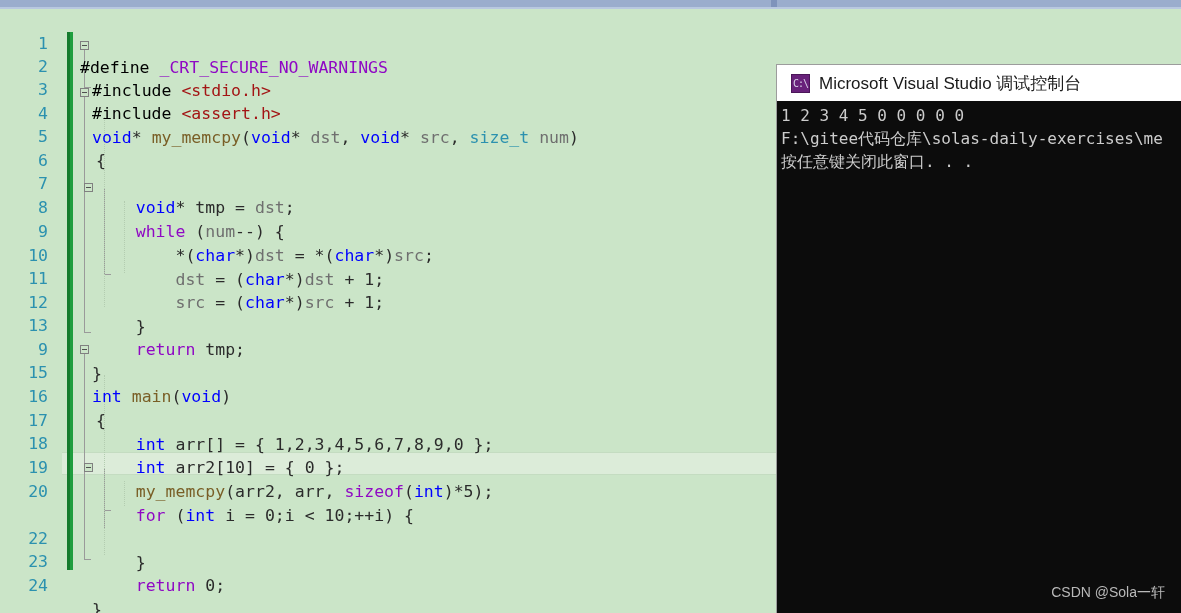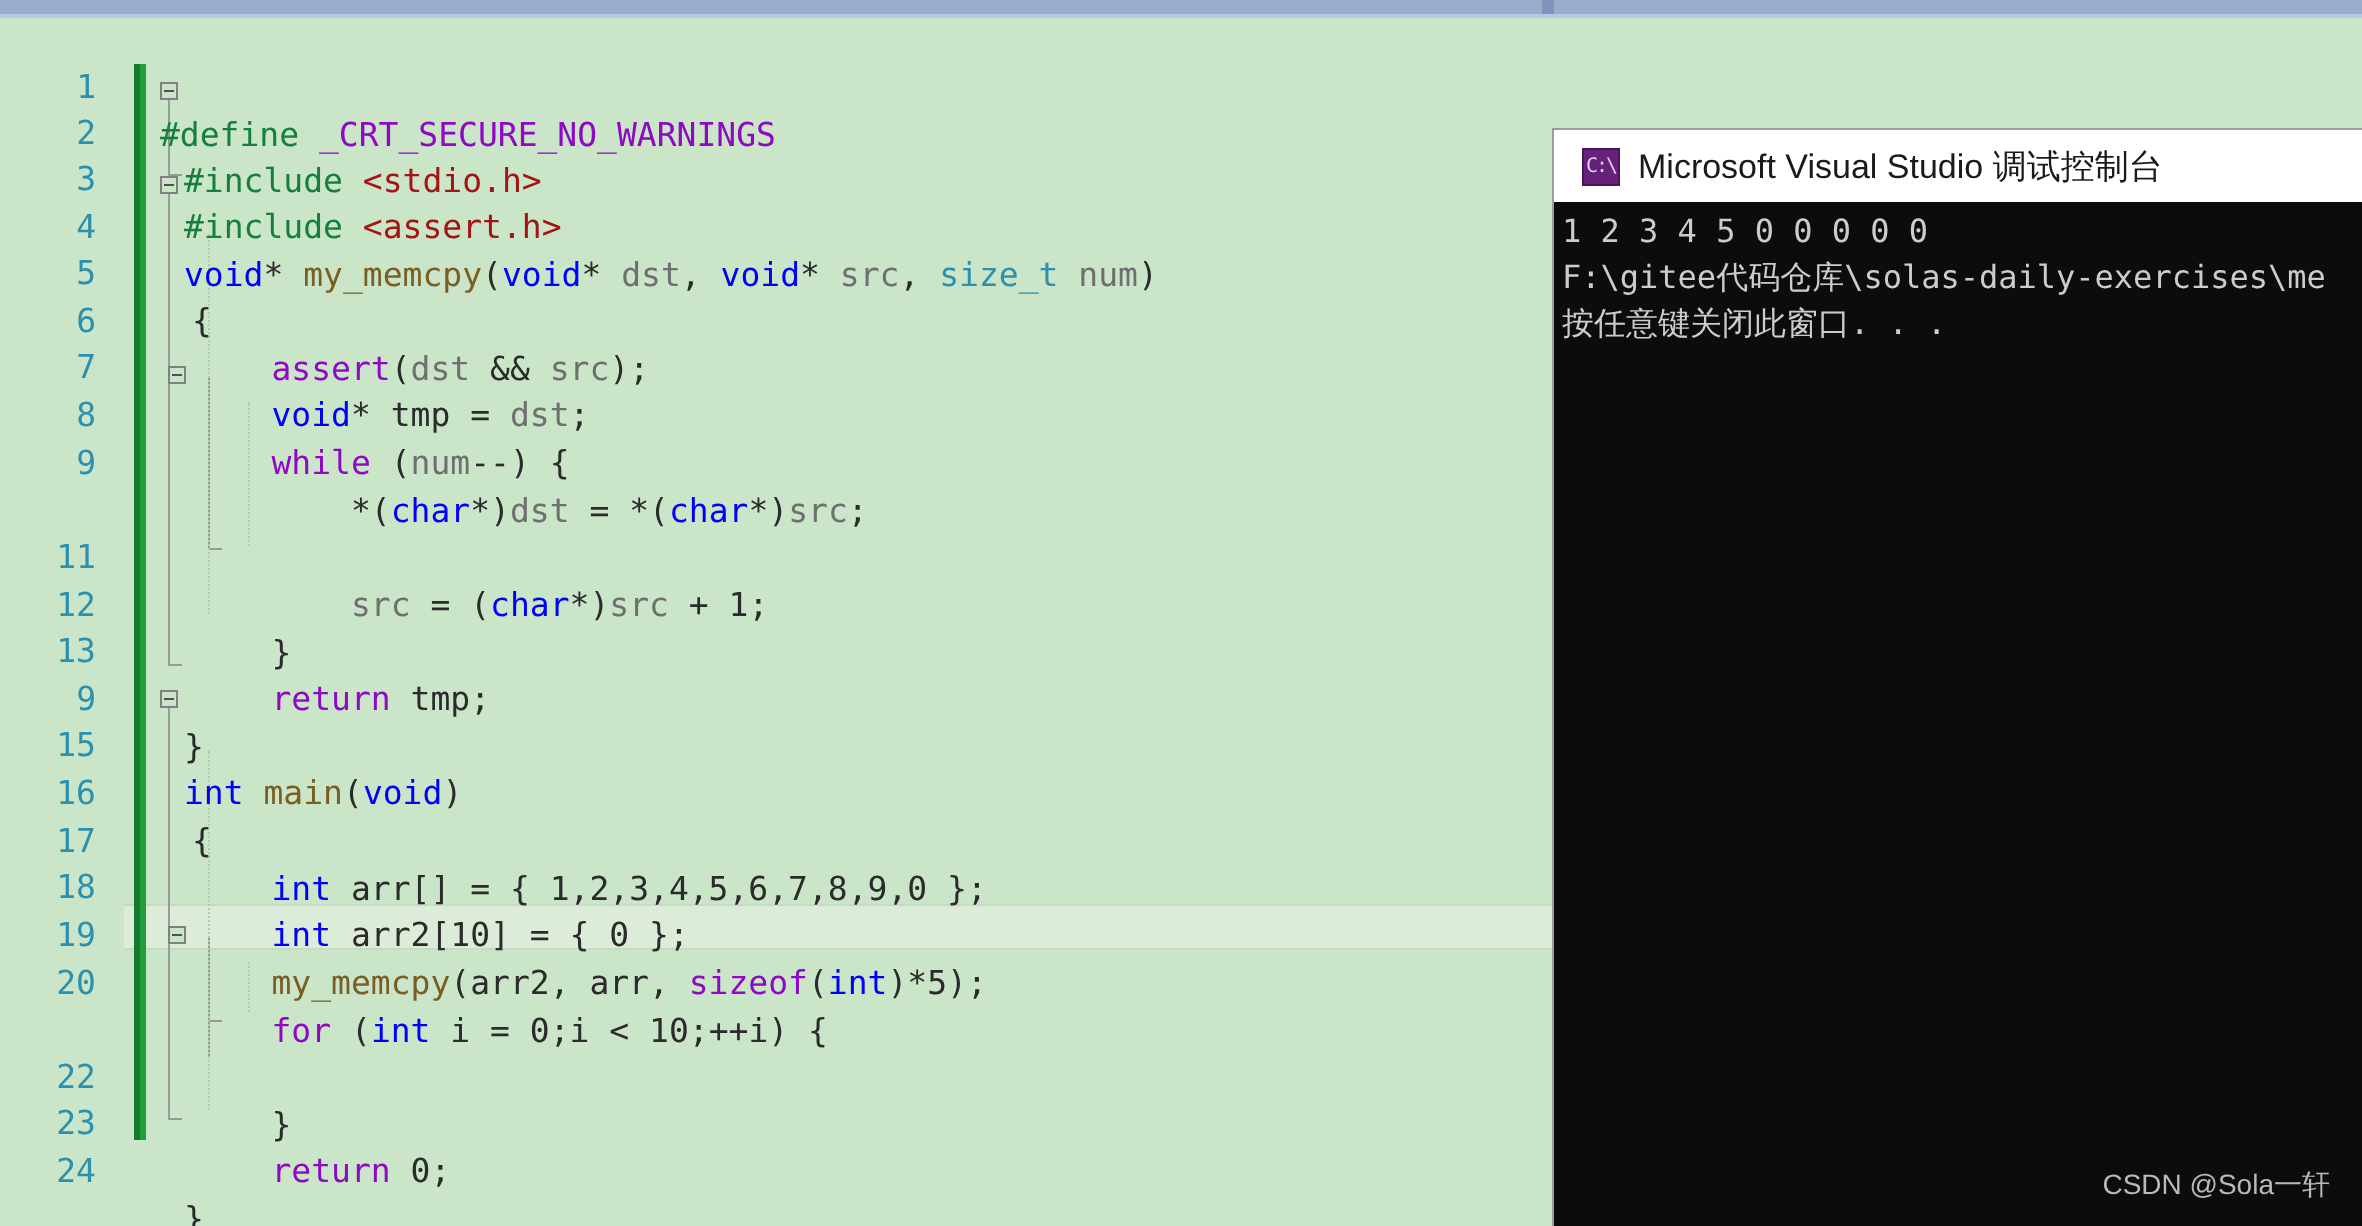--- a/index.html
+++ b/index.html
@@ -129,21 +129,21 @@
   }
   .indent-guide {
     position: absolute;
     width: 0;
     border-left: 1px dotted #b3ccb0;
   }
 
   
   .kw       { color: #0000ff; }       
   .ctrl     { color: #8f08c4; }       
-  .pp       { color: #15803d; text-align: center; }       
+  .pp       { color: #000000; text-align: center; }       
   .str-red  { color: #a31515; }       
   .fn       { color: #795e26; }       
   .plain    { color: #2b2b2b; }
   .ident    { color: #6f6f6f; }       
   .type2    { color: #2b91af; }       
   .comment  { color: #008000; font-family: "DejaVu Sans", sans-serif; }
   .macroname{ color: #8f08c4; }
 
   
   #console-window {
@@ -278,38 +278,41 @@
       <span class="codetext" style="left:92px;"><span class="kw">void</span><span class="plain">* </span><span class="fn">my_memcpy</span><span class="plain">(</span><span class="kw">void</span><span class="plain">* </span><span class="ident">dst</span><span class="plain">, </span><span class="kw">void</span><span class="plain">* </span><span class="ident">src</span><span class="plain">, </span><span class="type2">size_t</span><span class="ident"> num</span><span class="plain">)</span></span>
     </div>
 
     <div class="code-line" style="top:93px;">
       <span class="lineno">5</span>
       <span class="codetext" style="left:96px;"><span class="plain">{</span></span>
     </div>
 
     <div class="code-line" style="top:117px;">
       <span class="lineno">6</span>
-      <span class="codetext" style="left:96px;"><span class="plain">    </span><span class="macroname">assert</span><span class="plain">(</span><span class="ident">dst</span><span class="plain"> &amp;&amp; </span><span class="ident">src</span><span class="plain">);</span></span>
     </div>
 
     <div class="code-line" style="top:140px;">
       <span class="lineno">7</span>
       <span class="codetext" style="left:96px;"><span class="plain">    </span><span class="kw">void</span><span class="plain">* tmp = </span><span class="ident">dst</span><span class="plain">;</span></span>
     </div>
 
     <div class="code-line" style="top:164px;">
       <span class="lineno">8</span>
       <span class="codetext" style="left:96px;"><span class="plain">    </span><span class="ctrl">while</span><span class="plain"> (</span><span class="ident">num</span><span class="plain">--) {</span></span>
     </div>
 
     <div class="code-line" style="top:188px;">
       <span class="lineno">9</span>
       <span class="codetext" style="left:96px;"><span class="plain">        *(</span><span class="kw">char</span><span class="plain">*)</span><span class="ident">dst</span><span class="plain"> = *(</span><span class="kw">char</span><span class="plain">*)</span><span class="ident">src</span><span class="plain">;</span></span>
     </div>
 
+    <div class="code-line" style="top:212px;">
+      <span class="lineno">10</span>
+      <span class="codetext" style="left:96px;"><span class="plain">        </span><span class="ident">dst</span><span class="plain"> = (</span><span class="kw">char</span><span class="plain">*)</span><span class="ident">dst</span><span class="plain"> + 1;</span></span>
+    </div>
 
     <div class="code-line" style="top:235px;">
       <span class="lineno">11</span>
       <span class="codetext" style="left:96px;"><span class="plain">        </span><span class="ident">src</span><span class="plain"> = (</span><span class="kw">char</span><span class="plain">*)</span><span class="ident">src</span><span class="plain"> + 1;</span></span>
     </div>
 
     <div class="code-line" style="top:259px;">
       <span class="lineno">12</span>
       <span class="codetext" style="left:96px;"><span class="plain">    }</span></span>
     </div>

